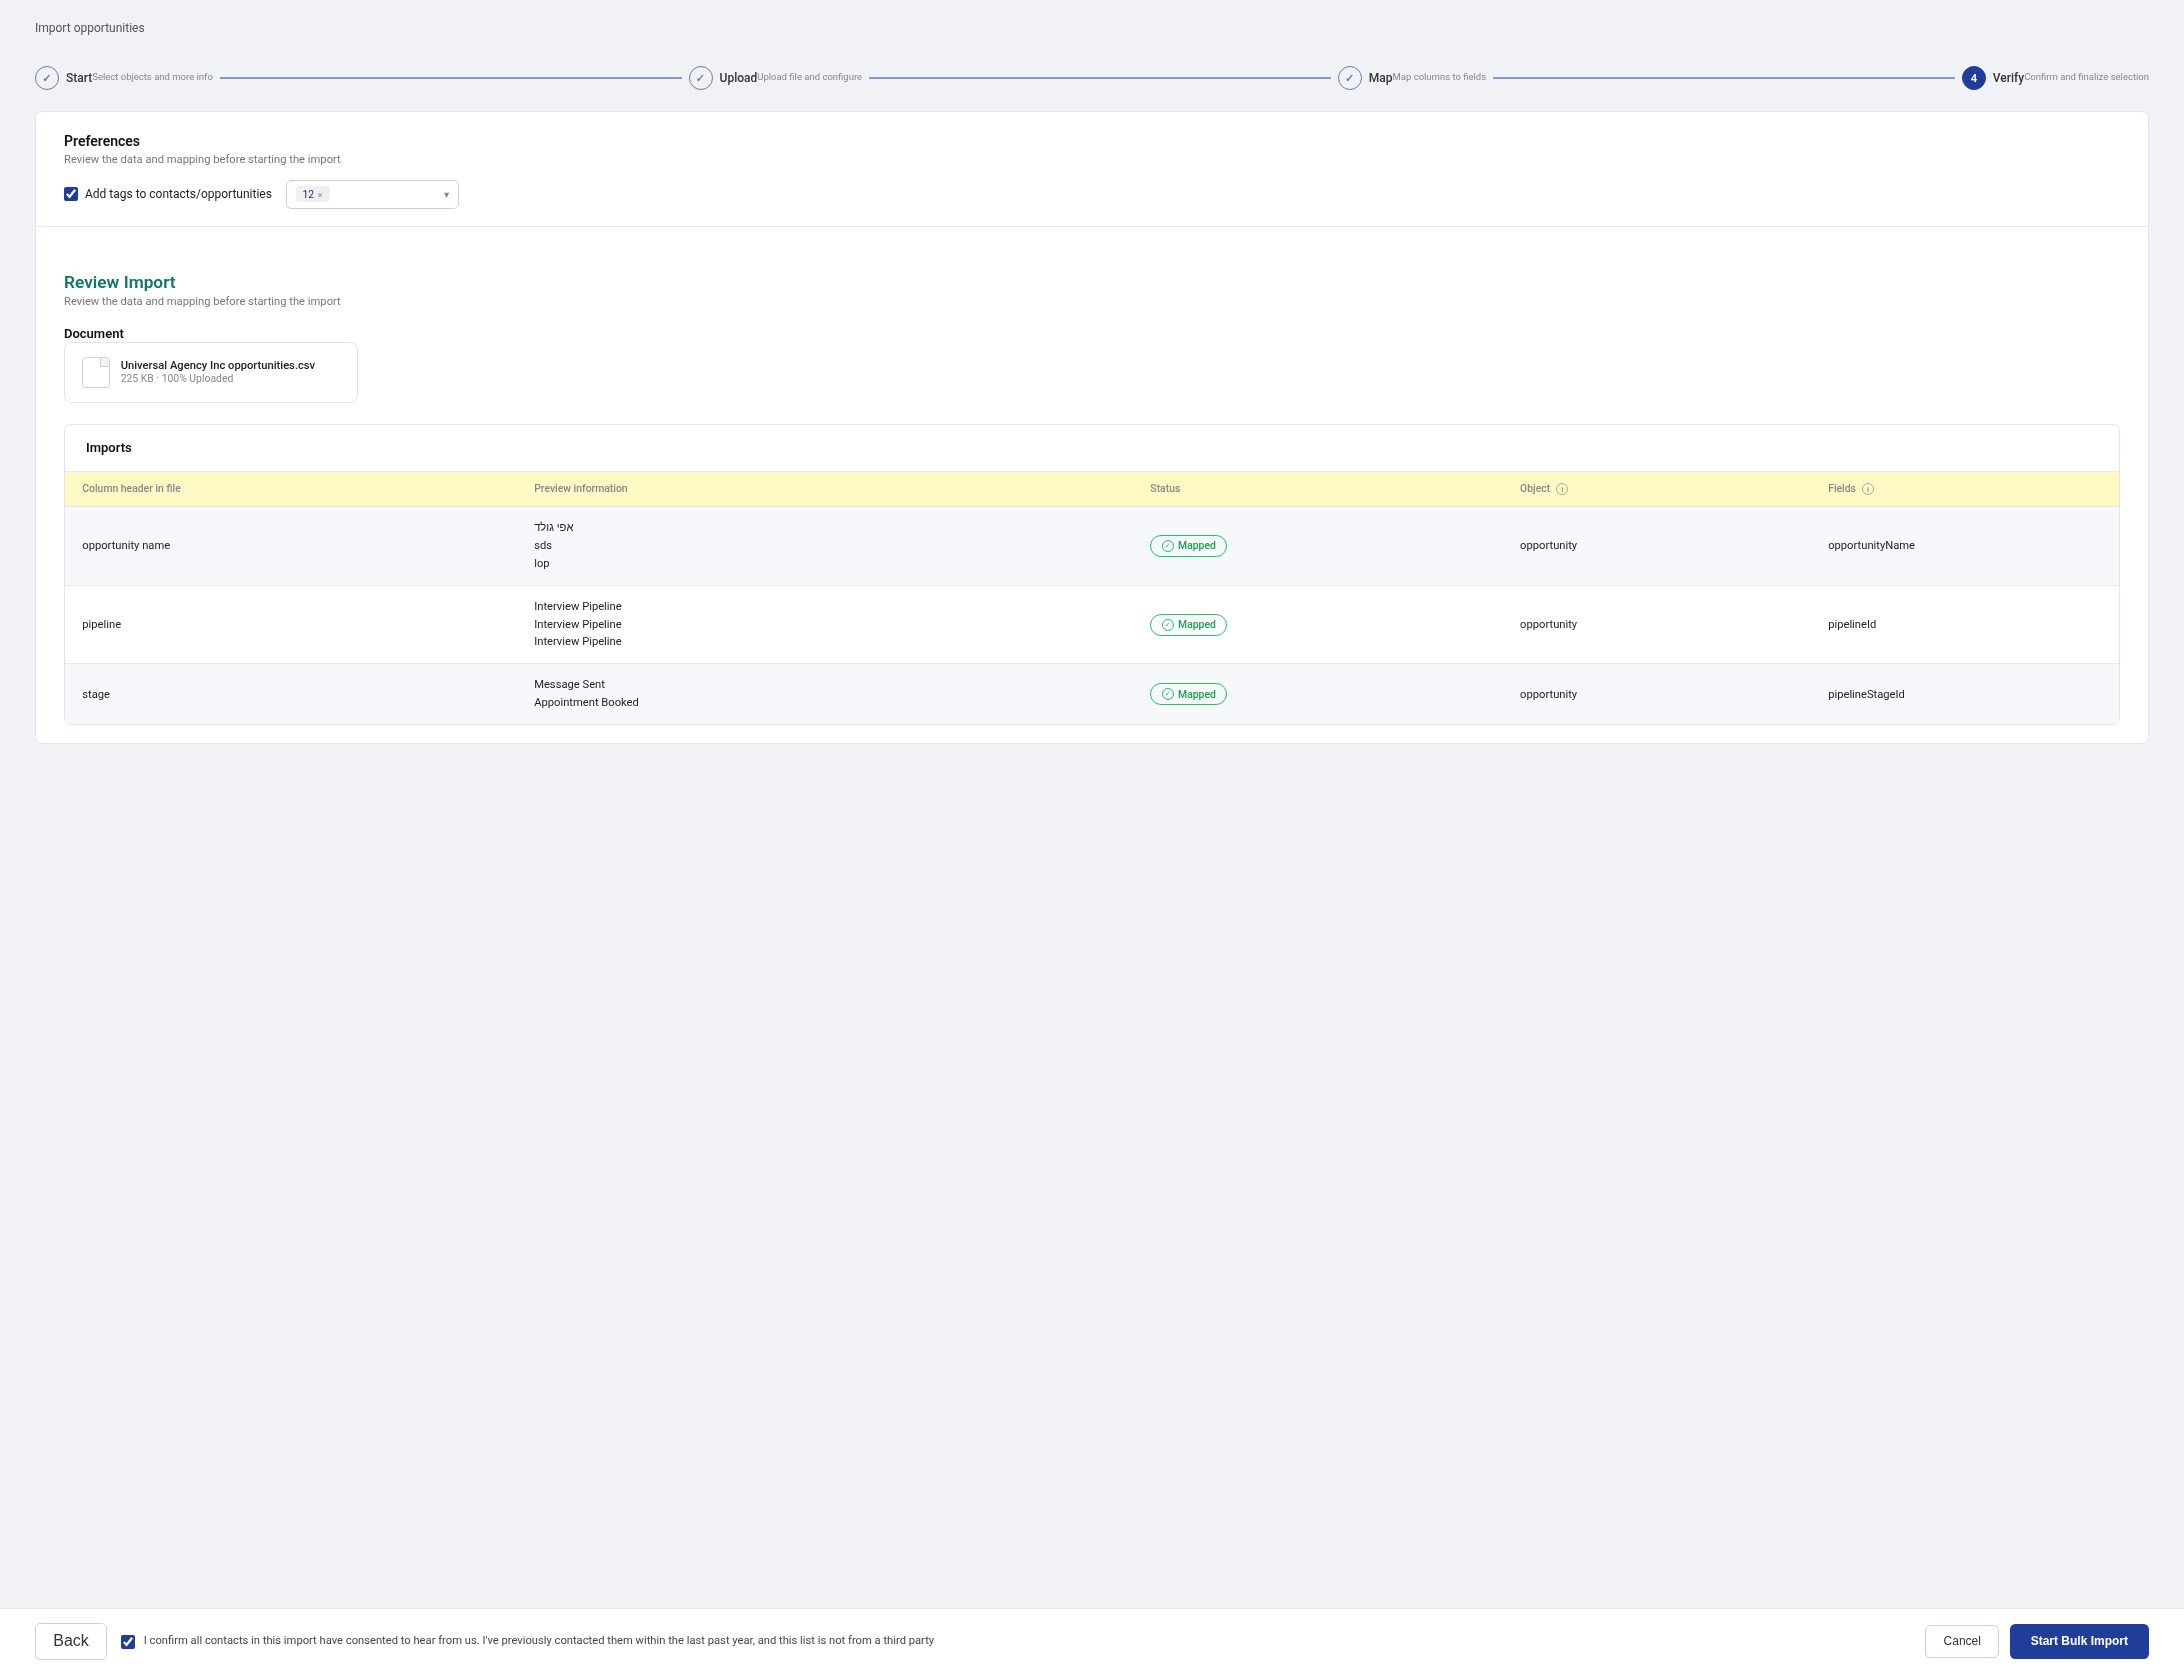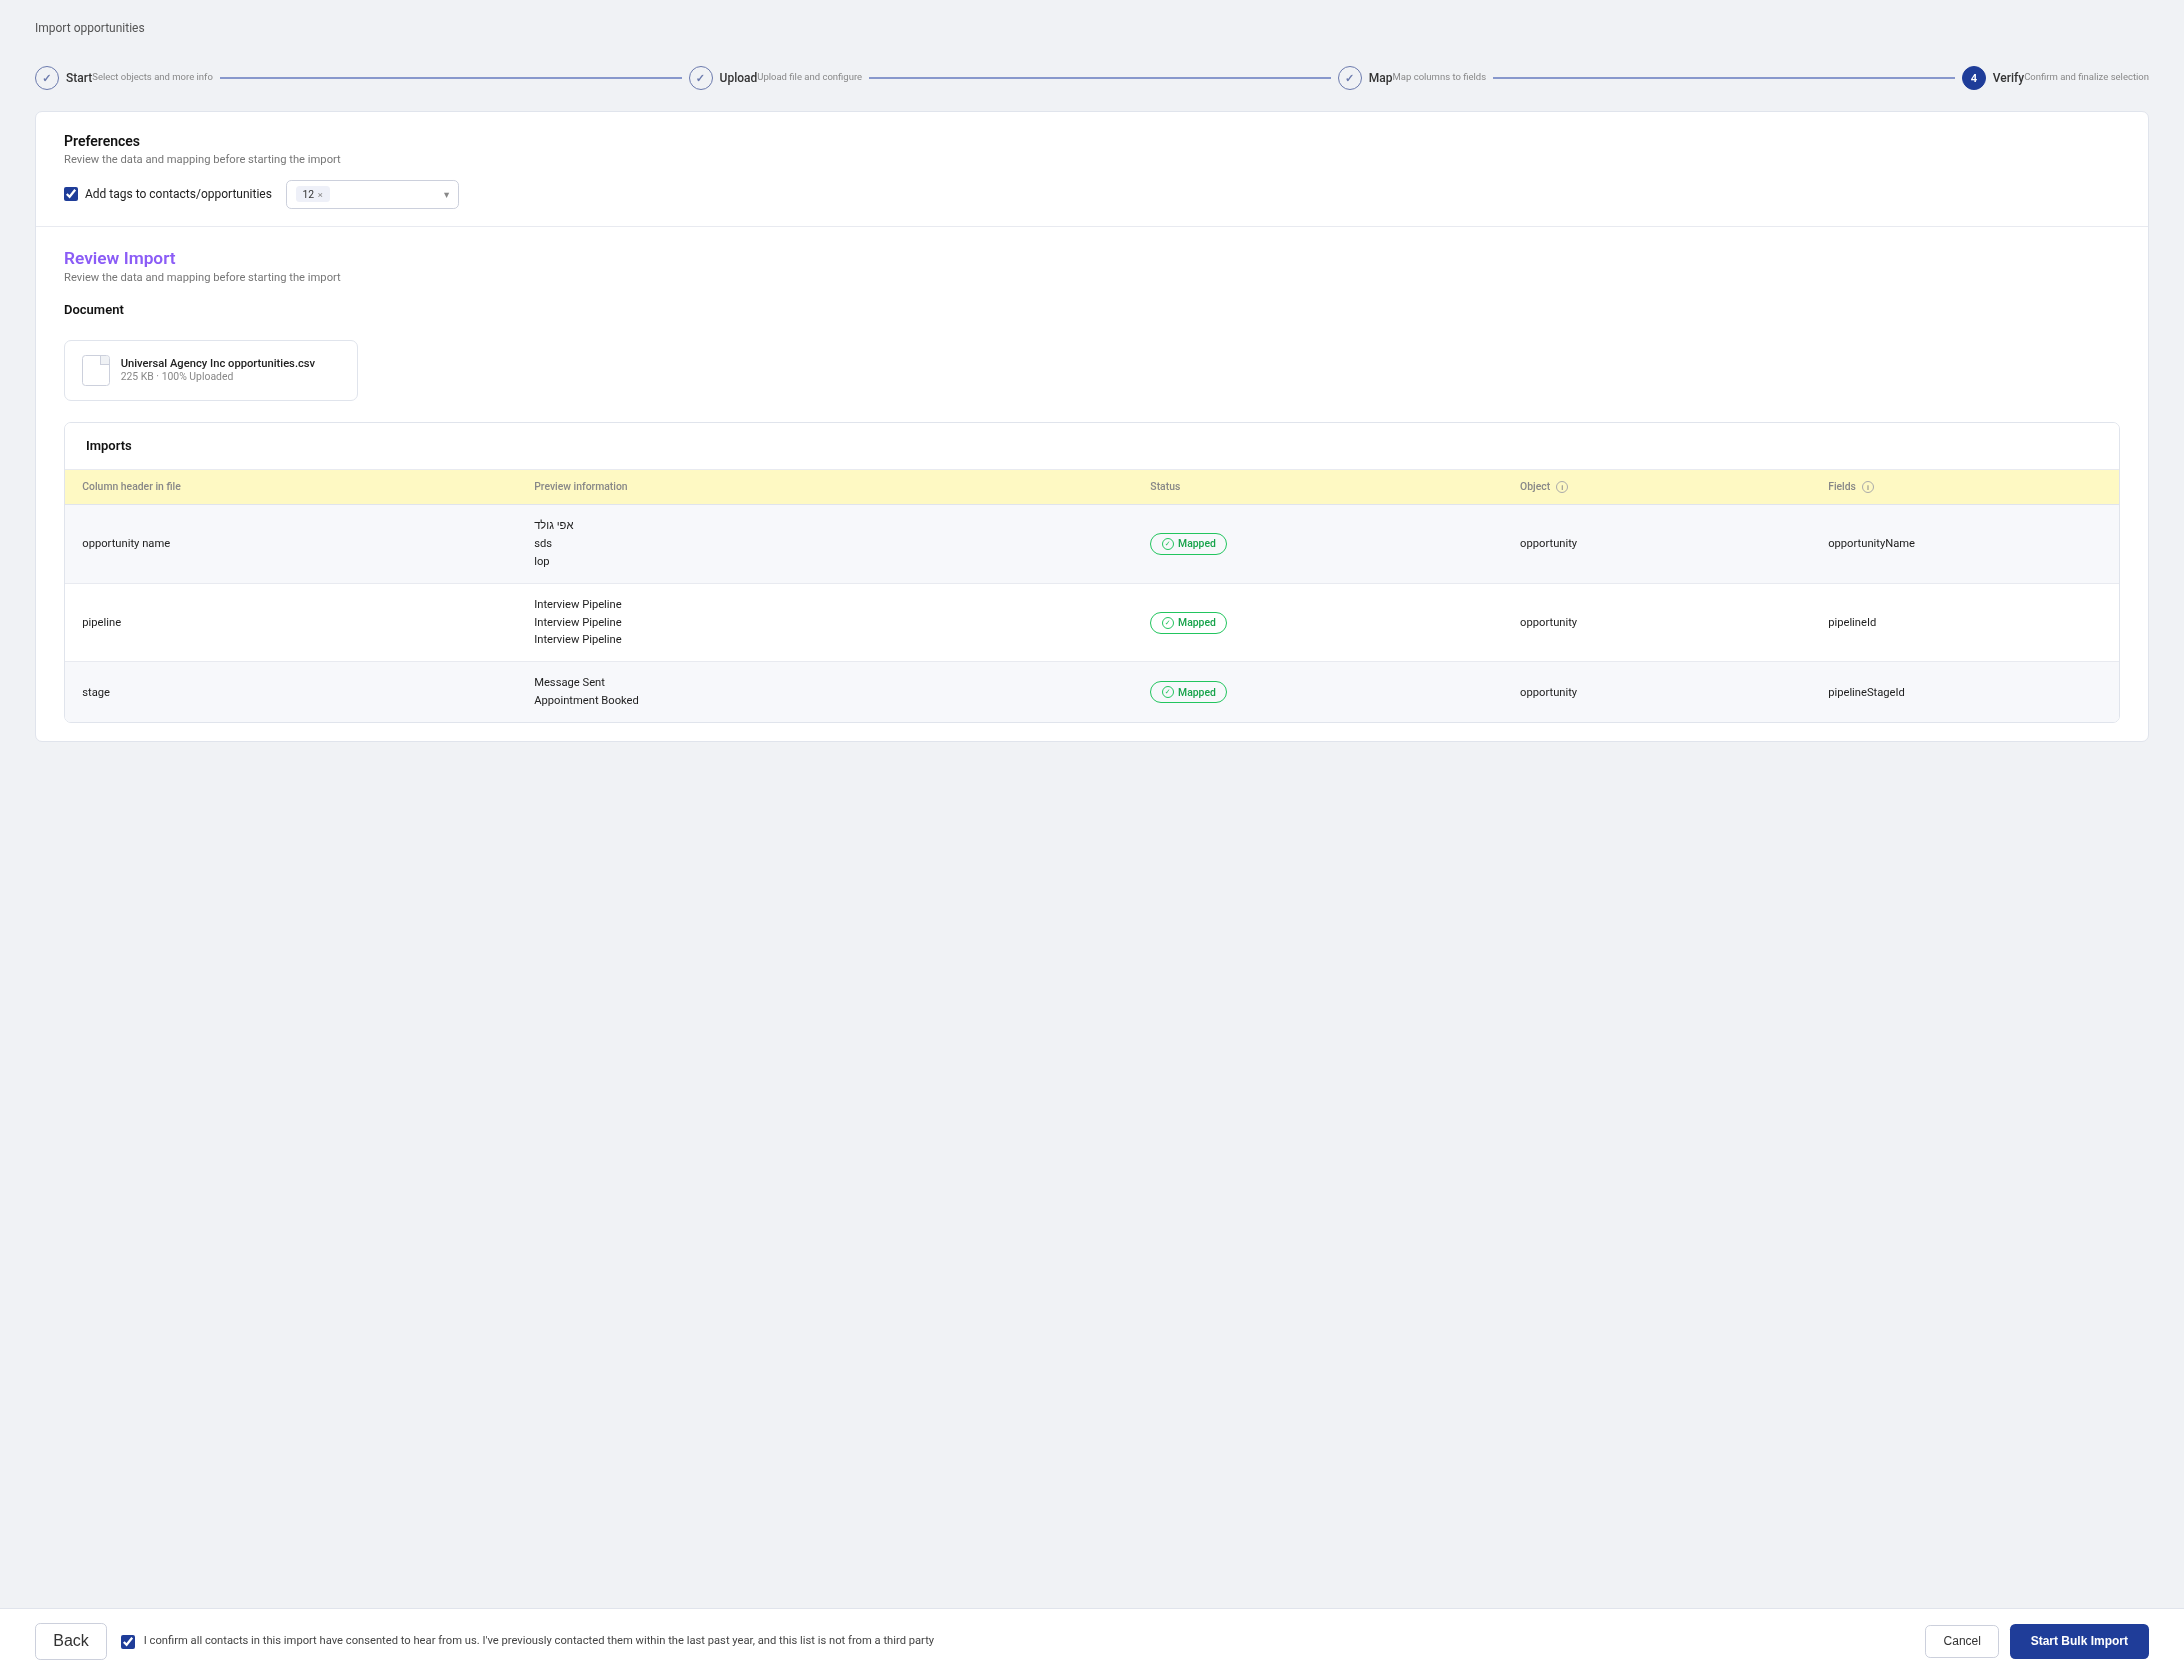--- a/index.html
+++ b/index.html
@@ -183,35 +183,36 @@
     }
 
     
     .review-section {
       padding: 21px 28px 17.3px;
     }
 
     .review-title {
       font-size: 17.3px;
       font-weight: 600;
-      color: #8b5cf6;
+      color: #0f766e;
       margin-bottom: 3.5px;
+      margin-top: 24px;
     }
 
     .review-subtitle {
       font-size: 11.2px;
       color: #777;
       margin-bottom: 17.3px;
     }
 
     .document-label {
       font-size: 13px;
       font-weight: 600;
       color: #111;
-      margin-bottom: 23px;
+      margin-bottom: 1px;
     }
 
     .document-card {
       display: flex;
       align-items: center;
       gap: 10.4px;
       border: 0.9px solid #e0e4ec;
       border-radius: 7px;
       padding: 14px 17.3px;
       max-width: 294px;

